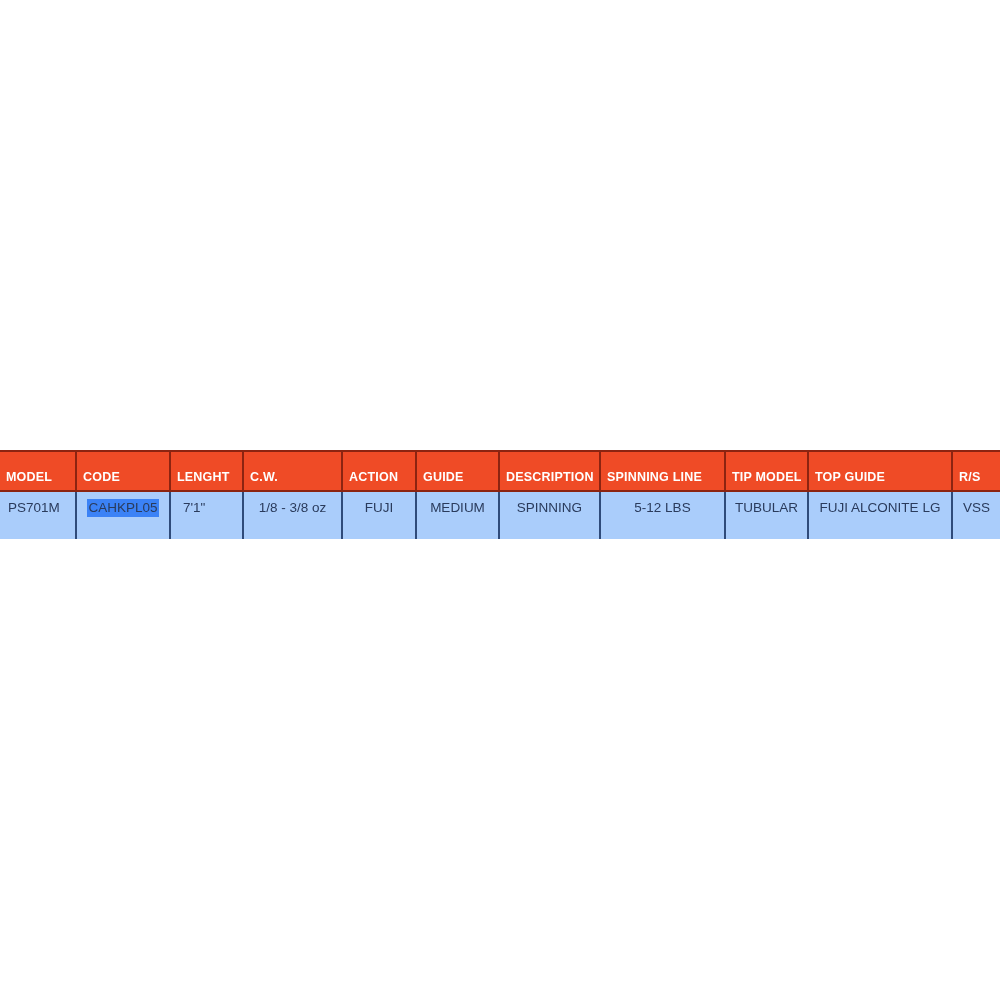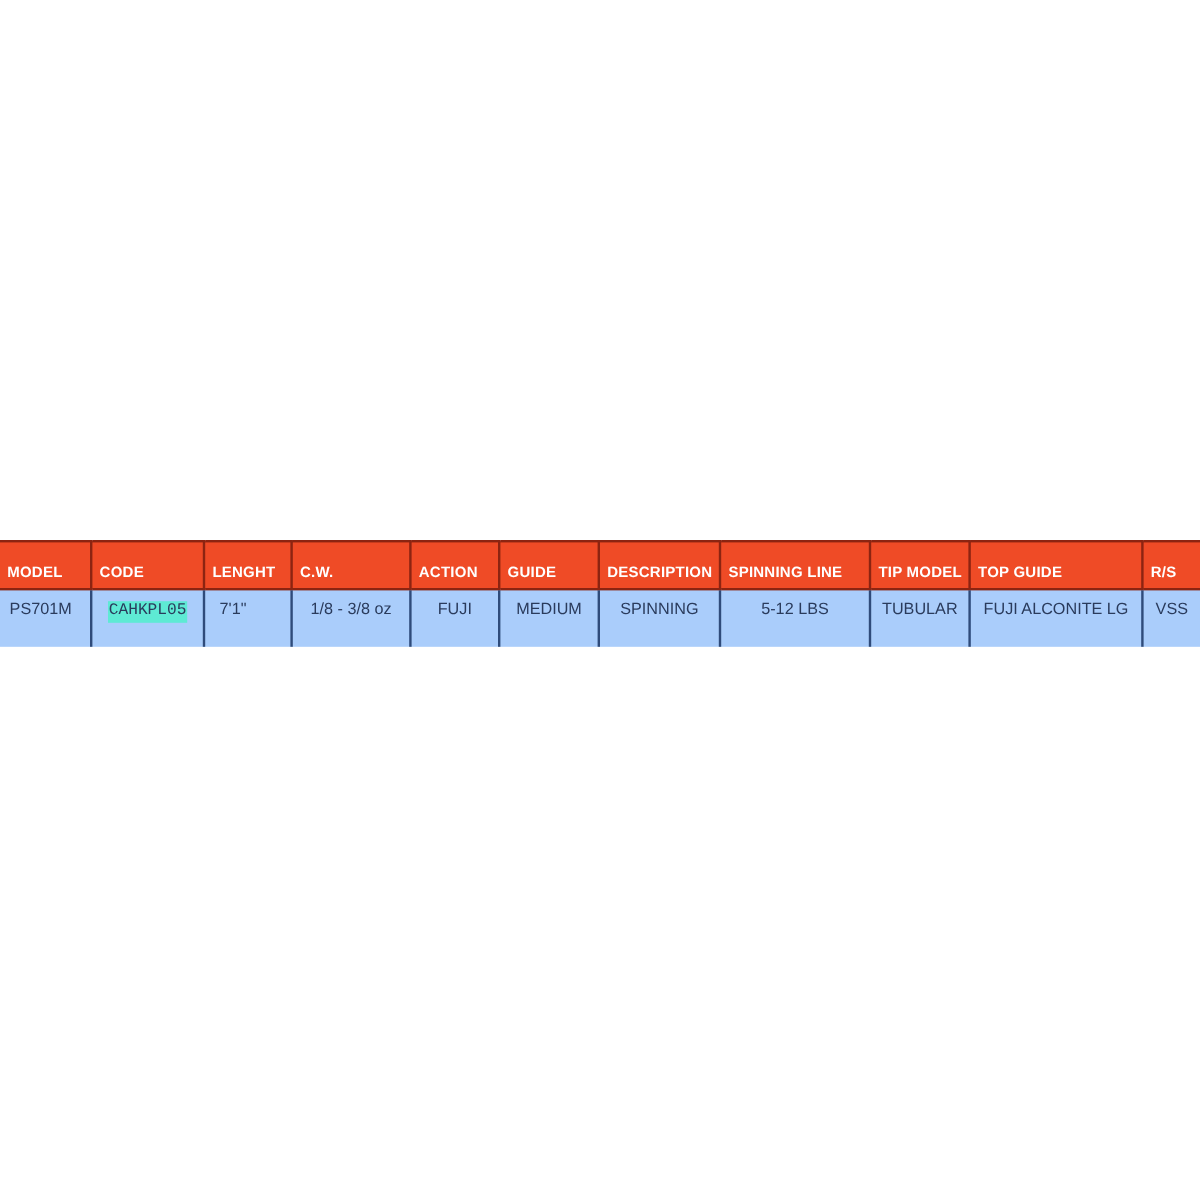--- a/index.html
+++ b/index.html
@@ -92,25 +92,24 @@
   }
   #spec-table tbody td.cell-lenght {
     text-align: left;
     padding-left: 12px;
   }
 
   .cell-text {
     display: inline;
   }
   .hl {
-    background: #5eead4;
+    background: #3b82f6;
     padding: 0 1px;
     display: inline-block;
     line-height: 1.3;
-    font-family: Liberation Mono, monospace;
   }
   .code-cell {
     text-align: left;
     padding-left: 8px;
   }
 </style>
 </head>
 <body>
 
 <div id="spec-table-wrap">

